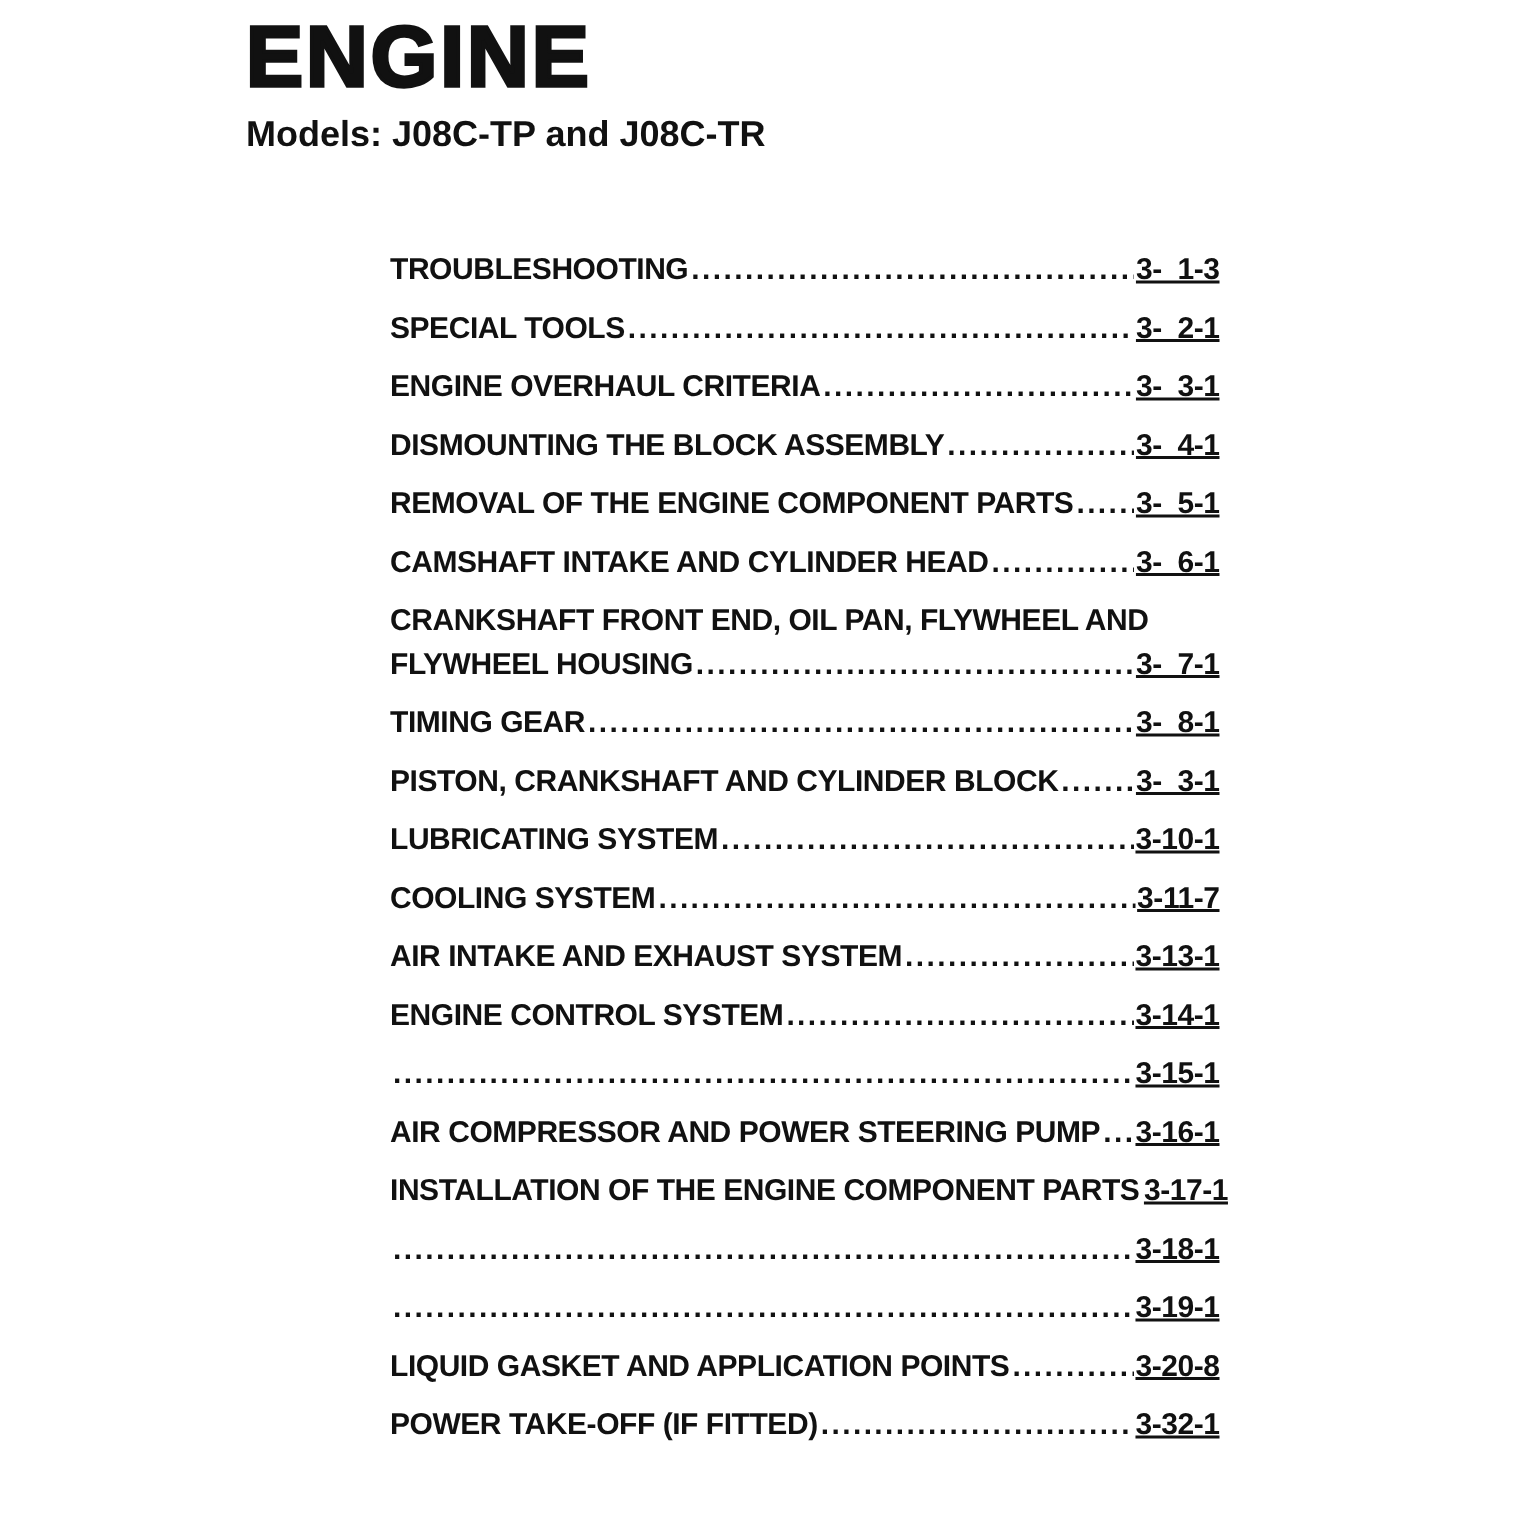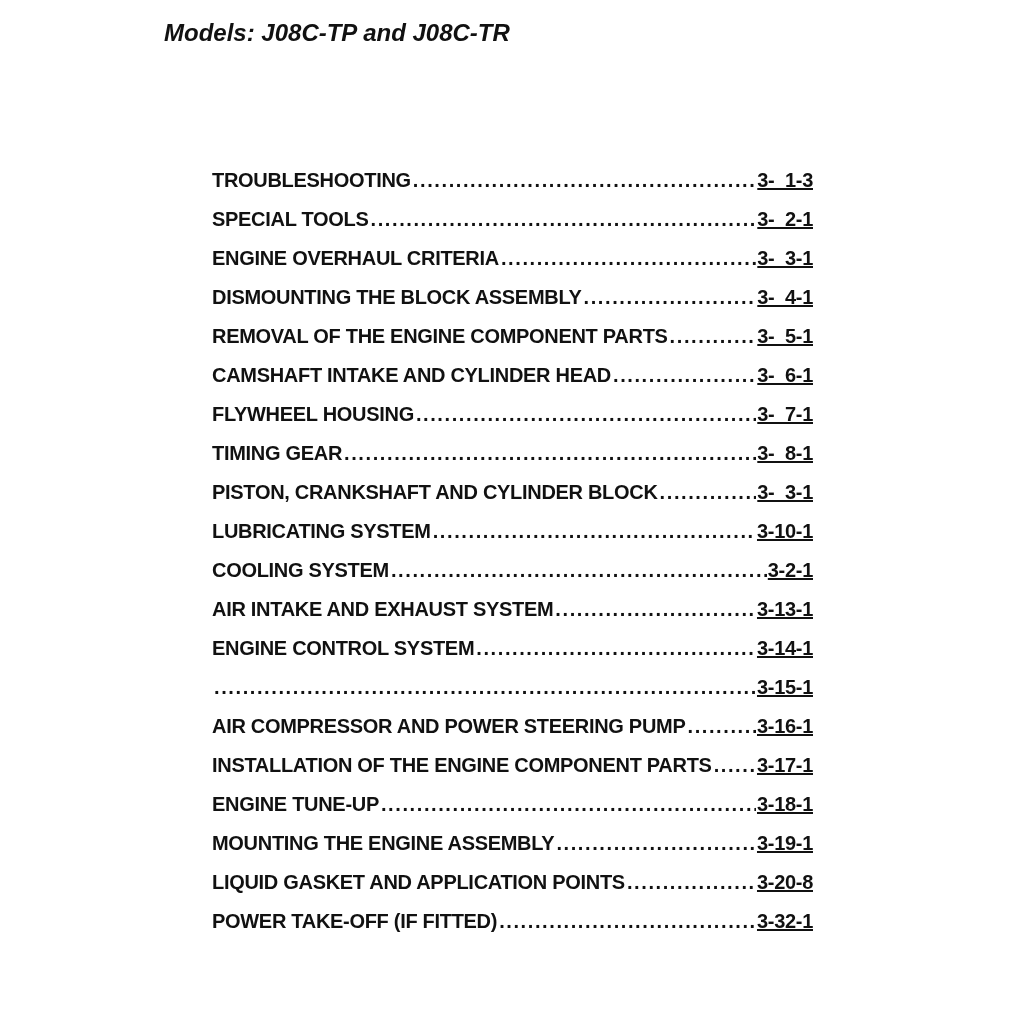--- a/index.html
+++ b/index.html
@@ -30,38 +30,38 @@
     -webkit-text-stroke: 2.4px #111111;
     color: #111111;
     white-space: nowrap;
   }
   .doc-subtitle {
     margin-top: 9px;
     font-size: 24px;
     font-weight: bold;
     letter-spacing: 0px;
     white-space: nowrap;
-    font-style: italic;
   }
   .toc {
     position: absolute;
     left: 212px;
     top: 166px;
     width: 601px;
   }
   .toc-entry {
     margin-bottom: 10px;
     font-size: 20px;
     font-weight: bold;
     letter-spacing: -0.3px;
   }
   .toc-line {
     display: flex;
     align-items: flex-end;
     line-height: 29px;
+    margin-left: 48px;
   }
   .toc-label {
     white-space: nowrap;
     flex: 0 0 auto;
   }
   .toc-leader {
     flex: 1 1 auto;
     overflow: hidden;
     white-space: nowrap;
     margin-left: 2px;
@@ -77,20 +77,21 @@
     text-align: right;
     text-decoration: underline;
   }
 </style>
 </head>
 <body>
 
 <div class="doc-page">
 
   <div class="doc-header">
+    <div class="doc-title">ENGINE</div>
     <div class="doc-subtitle">Models: J08C-TP and J08C-TR</div>
   </div>
 
   <div class="toc" id="toc">
   <div class="toc-entry">
     <div class="toc-line toc-line-wrap" hidden="">
       <span class="toc-label"></span>
     </div>
     <div class="toc-line toc-line-main">
       <span class="toc-label">TROUBLESHOOTING</span>
@@ -148,20 +149,23 @@
       <span class="toc-label"></span>
     </div>
     <div class="toc-line toc-line-main">
       <span class="toc-label">CAMSHAFT INTAKE AND CYLINDER HEAD</span>
       <span class="toc-leader"></span>
       <span class="toc-page-num">3-  6-1</span>
     </div>
   </div>
 
   <div class="toc-entry">
+    <div class="toc-line toc-line-wrap">
+      <span class="toc-label">CRANKSHAFT FRONT END, OIL PAN, FLYWHEEL AND</span>
+    </div>
     <div class="toc-line toc-line-main">
       <span class="toc-label">FLYWHEEL HOUSING</span>
       <span class="toc-leader"></span>
       <span class="toc-page-num">3-  7-1</span>
     </div>
   </div>
 
   <div class="toc-entry">
     <div class="toc-line toc-line-wrap" hidden="">
       <span class="toc-label"></span>
@@ -195,21 +199,21 @@
     </div>
   </div>
 
   <div class="toc-entry">
     <div class="toc-line toc-line-wrap" hidden="">
       <span class="toc-label"></span>
     </div>
     <div class="toc-line toc-line-main">
       <span class="toc-label">COOLING SYSTEM</span>
       <span class="toc-leader"></span>
-      <span class="toc-page-num">3-2-1</span>
+      <span class="toc-page-num">3-11-7</span>
     </div>
   </div>
 
 
   <div class="toc-entry">
     <div class="toc-line toc-line-wrap" hidden="">
       <span class="toc-label"></span>
     </div>
     <div class="toc-line toc-line-main">
       <span class="toc-label">AIR INTAKE AND EXHAUST SYSTEM</span>
@@ -259,32 +263,30 @@
       <span class="toc-leader"></span>
       <span class="toc-page-num">3-17-1</span>
     </div>
   </div>
 
   <div class="toc-entry">
     <div class="toc-line toc-line-wrap" hidden="">
       <span class="toc-label"></span>
     </div>
     <div class="toc-line toc-line-main">
-      <span class="toc-label">ENGINE TUNE-UP</span>
       <span class="toc-leader"></span>
       <span class="toc-page-num">3-18-1</span>
     </div>
   </div>
 
   <div class="toc-entry">
     <div class="toc-line toc-line-wrap" hidden="">
       <span class="toc-label"></span>
     </div>
     <div class="toc-line toc-line-main">
-      <span class="toc-label">MOUNTING THE ENGINE ASSEMBLY</span>
       <span class="toc-leader"></span>
       <span class="toc-page-num">3-19-1</span>
     </div>
   </div>
 
   <div class="toc-entry">
     <div class="toc-line toc-line-wrap" hidden="">
       <span class="toc-label"></span>
     </div>
     <div class="toc-line toc-line-main">

